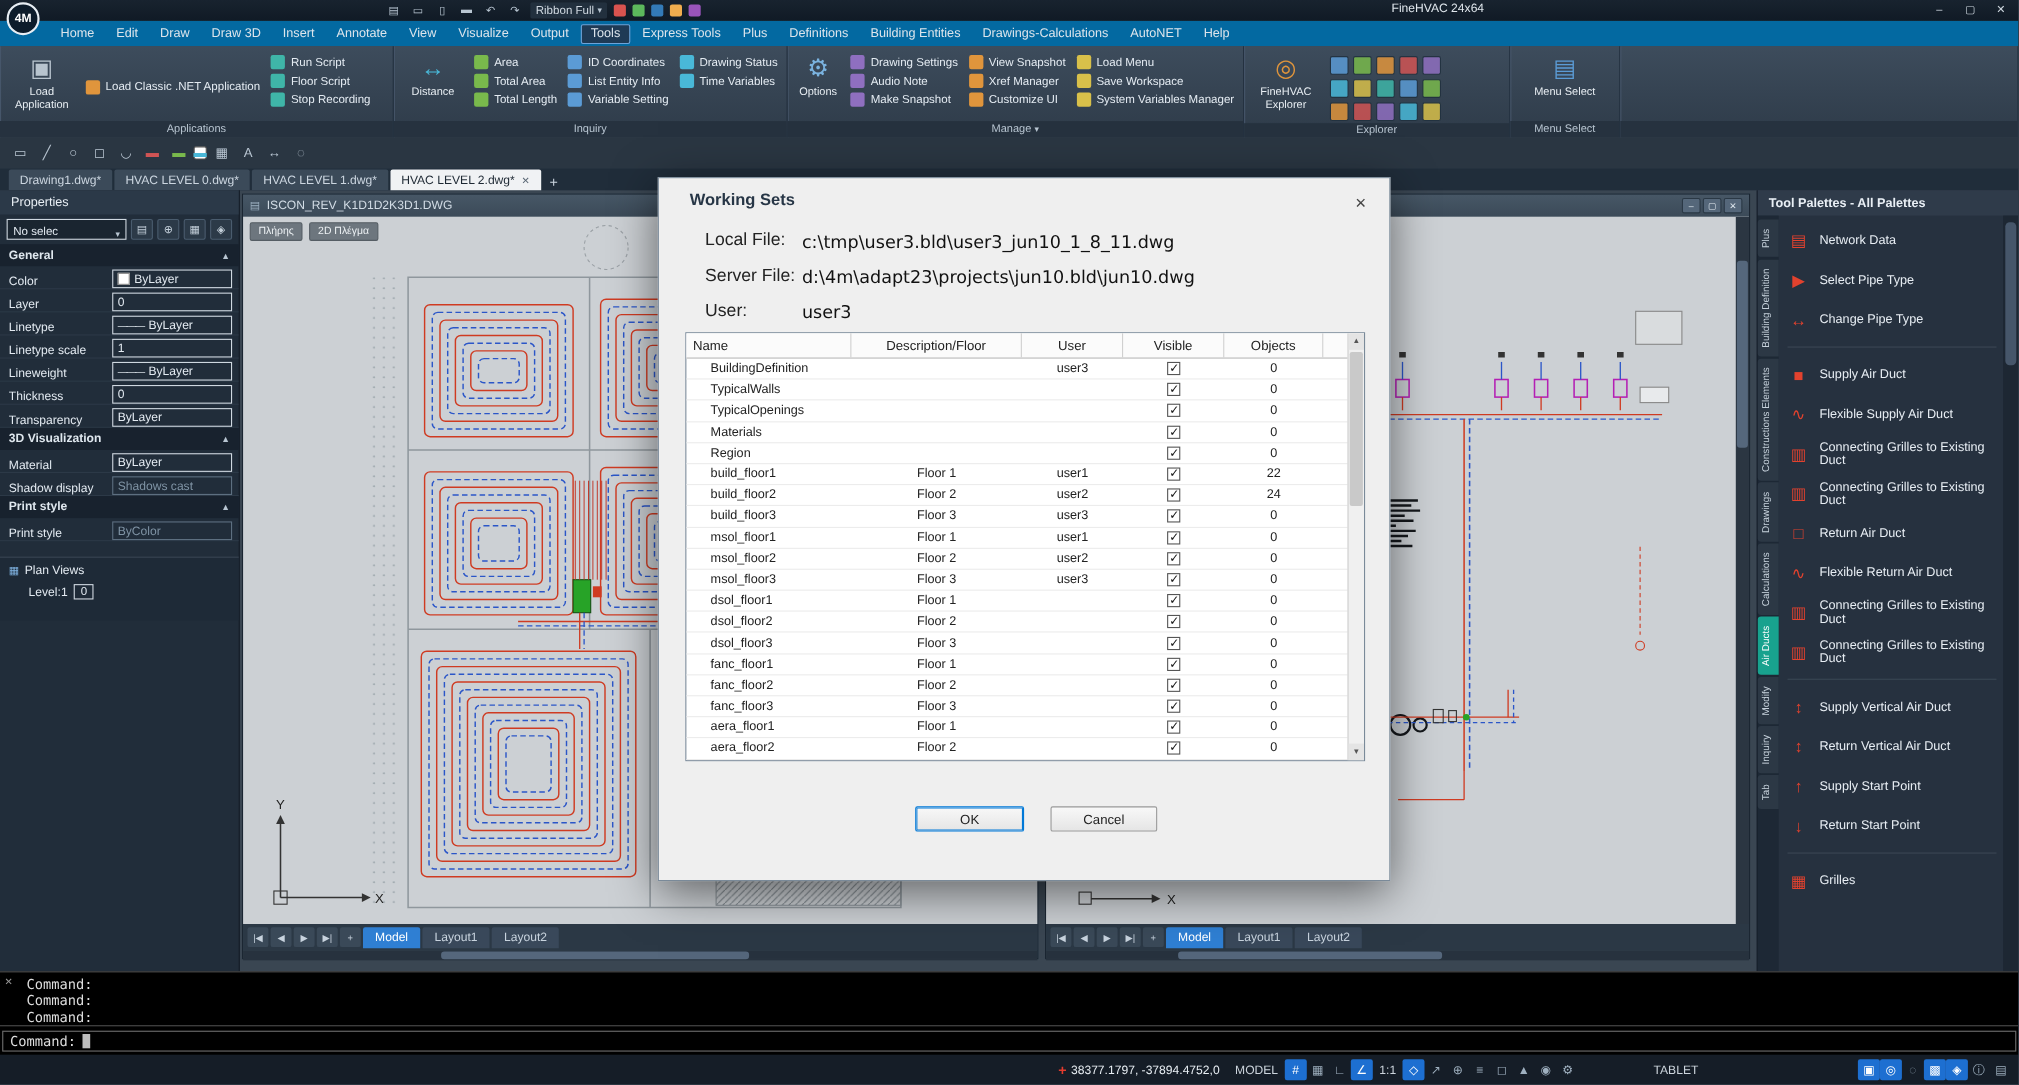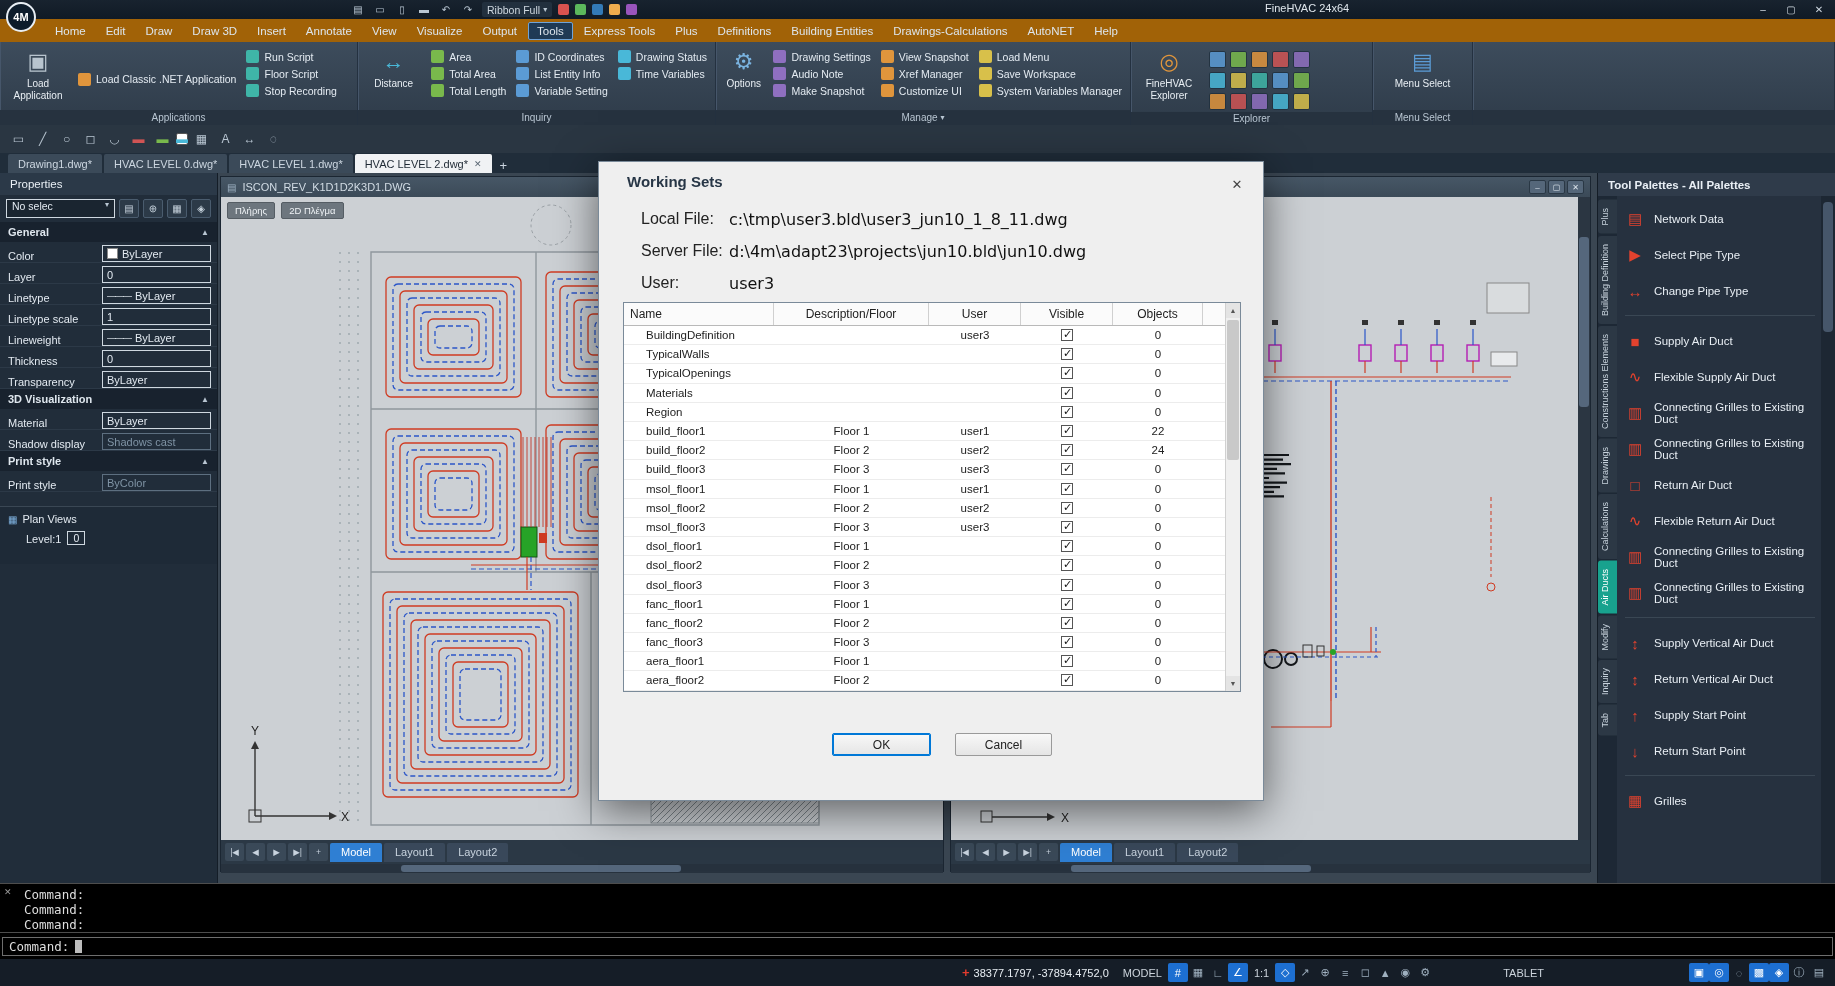--- a/index.html
+++ b/index.html
@@ -10,21 +10,21 @@
 .logo{position:absolute;left:6px;top:2px;width:30px;height:30px;border-radius:50%;background:#0d1c2b;border:2px solid #e8eef4;color:#fff;font-weight:bold;font-size:11px;display:flex;align-items:center;justify-content:center;z-index:30}
 .qat{display:flex;align-items:center;gap:6px;margin-left:350px}
 .qico{width:16px;height:15px;display:flex;align-items:center;justify-content:center;color:#b9c6d2;font-size:10px;cursor:default}
 .qat-mode{display:flex;align-items:center;gap:3px;color:#cfd8e0;font-size:10.5px;padding:0 4px;border:1px solid #3a4document;border:1px solid #3a4document}
 .qat-mode{border:1px solid #41536500;background:#22303e;border-radius:2px;height:15px}
 .qsq{width:11px;height:11px;border-radius:2px;display:inline-block}
 .wtitle{position:absolute;left:1265px;top:2px;font-size:11px;color:#dfe6ec}
 .wbtns{position:absolute;right:2px;top:0;display:flex}
 .wb{width:28px;height:18px;display:flex;align-items:center;justify-content:center;color:#cfd8e0;font-size:10px}
 
-.menubar{position:absolute;left:0;top:19px;width:1835px;height:23px;background:#a16207;display:flex;align-items:center;padding-left:46px;gap:2px}
+.menubar{position:absolute;left:0;top:19px;width:1835px;height:23px;background:#0369a1;display:flex;align-items:center;padding-left:46px;gap:2px}
 .mitem{color:#dde5ec;font-size:11.5px;padding:2px 8px;border:1px solid transparent;white-space:nowrap}
 .mitem.active{background:#1f3a55;border:1px solid #6ea3d8;border-radius:2px}
 
 .ribbon{position:absolute;left:0;top:42px;width:1835px;height:83px;background:linear-gradient(#44536300,#44536300),linear-gradient(#3d4c5c,#2e3b49);display:flex}
 .rgroup{display:flex;flex-direction:column;border-right:1px solid #243140;box-shadow:1px 0 0 #46566a inset}
 .rbody{flex:1;display:flex;align-items:flex-start;gap:10px;padding:4px 8px 0 8px}
 .rlabel{height:15px;background:#26323f;color:#b9c6d2;font-size:10px;display:flex;align-items:center;justify-content:center;gap:3px}
 .bigbtn{width:60px;display:flex;flex-direction:column;align-items:center;text-align:center;color:#e8eef3;font-size:10px;line-height:1.15;gap:2px;padding-top:2px}
 .bicon{width:30px;height:28px;display:flex;align-items:center;justify-content:center;font-size:22px}
 .rcol{display:flex;flex-direction:column;gap:4px;padding-top:4px}
@@ -43,21 +43,21 @@
 .tabstrip{position:absolute;left:0;top:153px;width:1835px;height:20px;background:#202d3a;display:flex;align-items:flex-end;padding-left:8px;gap:2px}
 .dtab{height:19px;background:#3b4a59;color:#ccd6e0;font-size:11px;display:flex;align-items:center;gap:6px;padding:0 10px;border-radius:2px 2px 0 0;white-space:nowrap}
 .dtab.active{background:#f0f2f4;color:#1d2833}
 .tclose{display:none;font-size:9px;color:#5a6774}
 .dtab.active .tclose{display:inline}
 .dtab-plus{color:#ccd6e0;font-size:13px;padding:0 6px}
 
 .props{position:absolute;left:0;top:173px;width:218px;height:710px;background:#212d3a;border-right:1px solid #141d27;color:#e3eaf1;font-size:11px}
 .p-title{height:22px;background:#2b3948;display:flex;align-items:center;padding-left:10px;font-size:11.5px;color:#e9eff5}
 .p-selrow{height:27px;display:flex;align-items:center;gap:4px;padding:0 6px}
-.p-drop{flex:1;height:19px;border:1px solid #cfd8e0;background:#1a2530;display:flex;align-items:flex-start;justify-content:space-between;padding:0 5px;font-size:10.5px}
+.p-drop{flex:1;height:19px;border:1px solid #cfd8e0;background:#1a2530;display:flex;align-items:flex-end;justify-content:space-between;padding:0 5px;font-size:10.5px}
 .p-tool{width:20px;height:19px;border:1px solid #4a5c6e;background:#2c3a48;display:flex;align-items:center;justify-content:center;font-size:10px;color:#c4d0da;border-radius:2px}
 .p-sechead{height:20px;background:#18222e;display:flex;align-items:center;justify-content:space-between;padding:0 8px;font-weight:bold;font-size:11px;color:#dfe7ee}
 .p-sechead .caret{font-size:8px}
 .p-row{height:21px;display:flex;align-items:flex-end;border-bottom:1px solid #2c3947;padding-left:8px}
 .p-lab{width:94px;white-space:nowrap;overflow:hidden}
 .p-val{flex:1;height:17px;margin-right:6px;border:1px solid #cfd8e0;display:flex;align-items:center;padding:0 4px;gap:4px;white-space:nowrap;overflow:hidden}
 .p-row.dim .p-val{color:#7f93a4;border-color:#5d6f80}
 .p-row.swatch .p-val::before{content:"";width:9px;height:9px;background:#fff;border:1px solid #888;display:inline-block}
 .p-row.line .p-val::before{content:"———";letter-spacing:-1px;font-size:9px}
 .planviews{margin-top:14px;border-top:1px solid #3a4754;background:#1e2a37;padding:6px 8px;height:58px}

